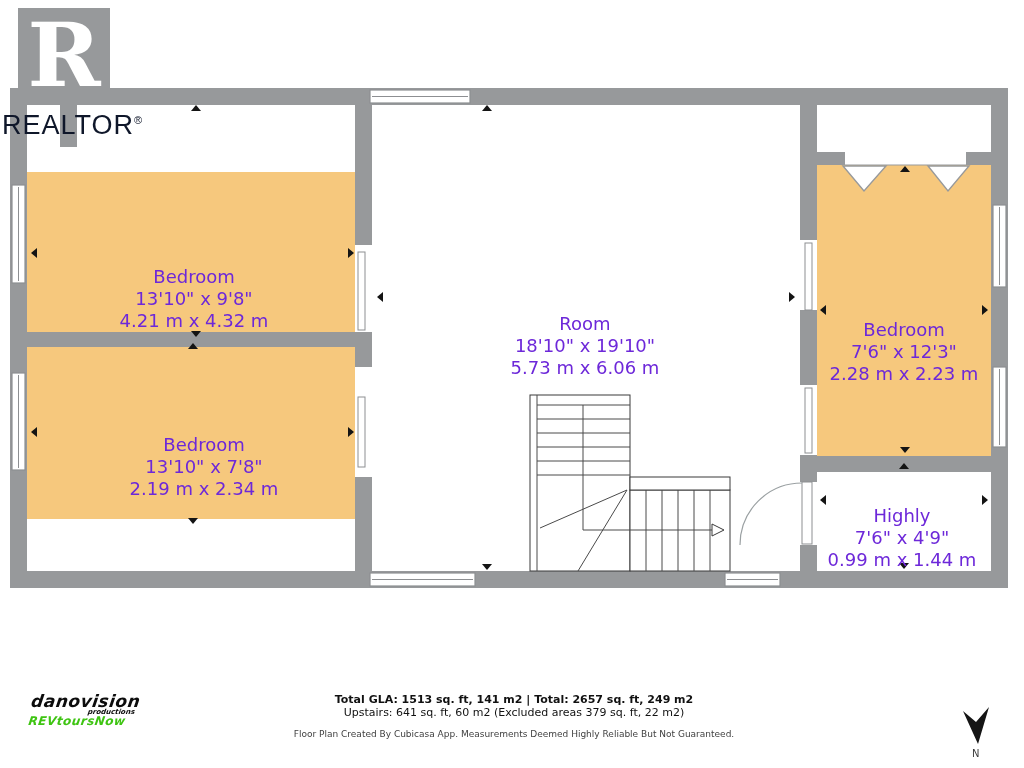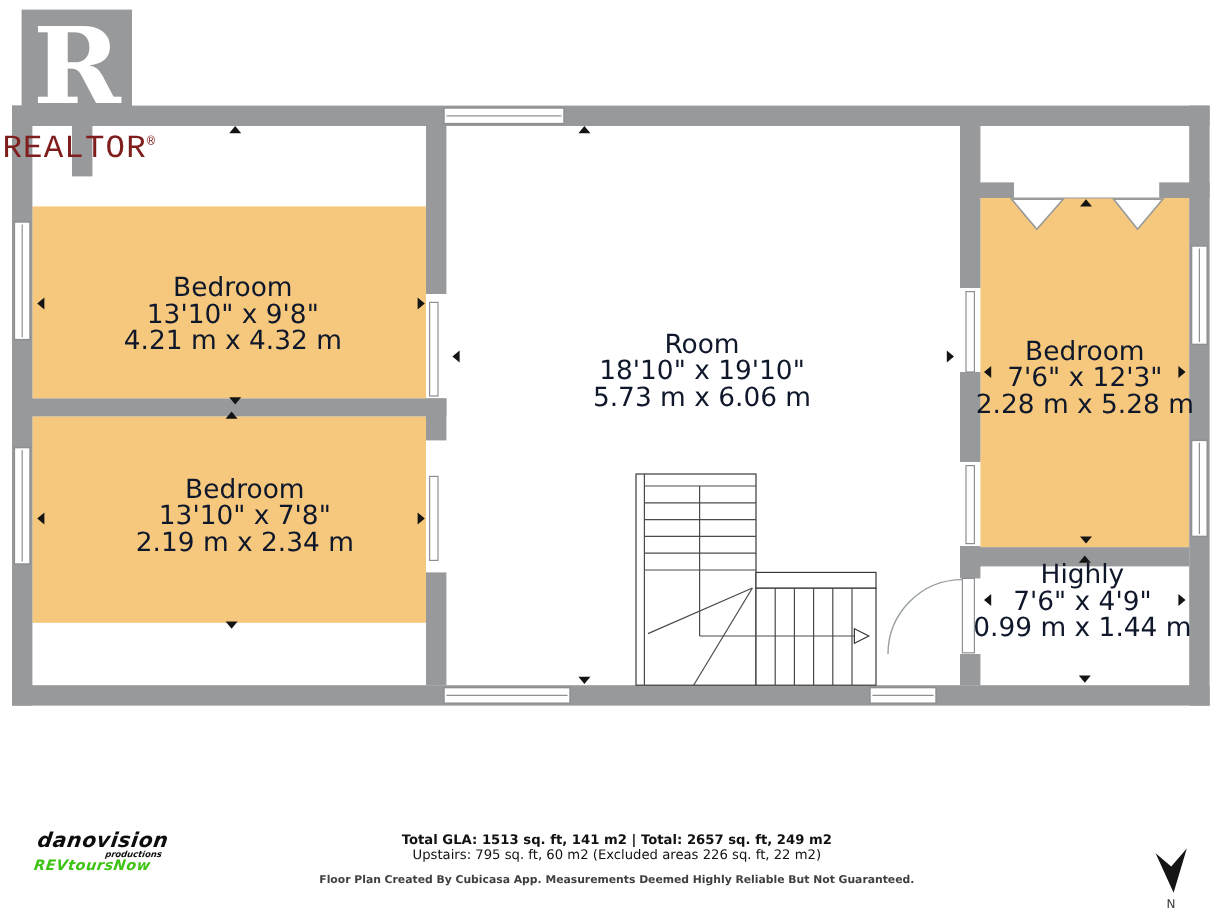--- a/index.html
+++ b/index.html
@@ -14,33 +14,33 @@
   .door path{fill:none;stroke:#9aa0a2;stroke-width:1.2;}
   .closetdoor{fill:#fff;stroke:#97999b;stroke-width:1.4;}
   .closetline{stroke:#97999b;stroke-width:1;}
   .stairs rect{fill:#fff;stroke:#3a3a3a;stroke-width:1;}
   .stairs line{stroke:#4a4a4a;stroke-width:1;}
   .stairs .arrowhead{fill:#fff;stroke:#3a3a3a;stroke-width:1;}
   .arrow{fill:#141414;}
   .compass-dart{fill:#151515;}
   .compass-n{font:10px "DejaVu Sans",sans-serif;fill:#3c3c3c;}
   .room-label{position:absolute;transform:translate(-50%,-50%);text-align:center;
-              font-size:22px;line-height:22px;color:#0f172a;white-space:nowrap;}
+              font-size:18px;line-height:22px;color:#6d28d9;white-space:nowrap;margin-top:36px;}
   .realtor{position:absolute;left:18px;top:8px;width:150px;}
   .realtor-block{width:92px;height:92px;background:var(--wall-color,#97999b);color:#fff;
                  font-family:"DejaVu Serif",serif;font-weight:bold;font-size:88px;
                  line-height:94px;text-align:center;}
-  .realtor-text{position:absolute;left:-16px;top:102px;font-family:Liberation Mono, monospace;
-                font-size:27px;color:#7f1d1d;letter-spacing:1px;white-space:nowrap;}
+  .realtor-text{position:absolute;left:-16px;top:102px;font-family:Liberation Sans, sans-serif;
+                font-size:27px;color:#0f172a;letter-spacing:1px;white-space:nowrap;}
   .realtor-text sup{font-size:11px;}
   .footer{position:absolute;left:514px;top:694px;transform:translateX(-50%);
           text-align:center;color:#111;white-space:nowrap;}
   .footer .l1{font-size:11px;font-weight:bold;line-height:12.5px;}
   .footer .l2{font-size:11px;line-height:12px;}
-  .footer .disclaimer{font-size:9px;color:#3f3f3f;margin-top:10px;font-weight:bold;}
+  .footer .disclaimer{font-size:9px;color:#3f3f3f;margin-top:10px;}
   .dv{position:absolute;left:30px;top:694px;font-style:italic;font-weight:bold;
       transform:skewX(-8deg);white-space:nowrap;}
   .dv .l1{font-size:17px;line-height:15px;color:#0c0c0c;letter-spacing:.5px;}
   .dv .l2{font-size:7px;line-height:7px;text-align:right;color:#0c0c0c;padding-right:4px;}
   .dv .l3{font-size:12px;line-height:11px;color:var(--accent-green,#3ec412);letter-spacing:.5px;}
   .license{position:absolute;left:2px;top:768px;font-size:13px;color:#0c4a6e;}
 </style>
 </head>
 <body>
 
@@ -182,38 +182,38 @@
     <div>2.19 m x 2.34 m</div>
   </div>
   <div class="room-label" style="left:585px;top:310px">
     <div>Room</div>
     <div>18'10" x 19'10"</div>
     <div>5.73 m x 6.06 m</div>
   </div>
   <div class="room-label" style="left:904px;top:316px">
     <div>Bedroom</div>
     <div>7'6" x 12'3"</div>
-    <div>2.28 m x 5.28 m</div>
+    <div>2.28 m x 2.23 m</div>
   </div>
   <div class="room-label" style="left:902px;top:502px">
     <div>Highly</div>
     <div>7'6" x 4'9"</div>
     <div>0.99 m x 1.44 m</div>
   </div>
 
   <div class="realtor">
     <div class="realtor-block">R</div>
     <div class="realtor-text">
       <span>REALTOR</span><sup>®</sup>
     </div>
   </div>
 
   <div class="footer">
     <div class="l1">Total GLA: 1513 sq. ft, 141 m2 | Total: 2657 sq. ft, 249 m2</div>
-    <div class="l2">Upstairs: 795 sq. ft, 60 m2 (Excluded areas 226 sq. ft, 22 m2)</div>
+    <div class="l2">Upstairs: 641 sq. ft, 60 m2 (Excluded areas 379 sq. ft, 22 m2)</div>
     <div class="disclaimer">Floor Plan Created By Cubicasa App. Measurements Deemed Highly Reliable But Not Guaranteed.</div>
   </div>
 
   <div class="dv">
     <div class="l1">danovision</div>
     <div class="l2">productions</div>
     <div class="l3">REVtoursNow</div>
   </div>
 
   <div class="license">Licensed to CAOR</div>

